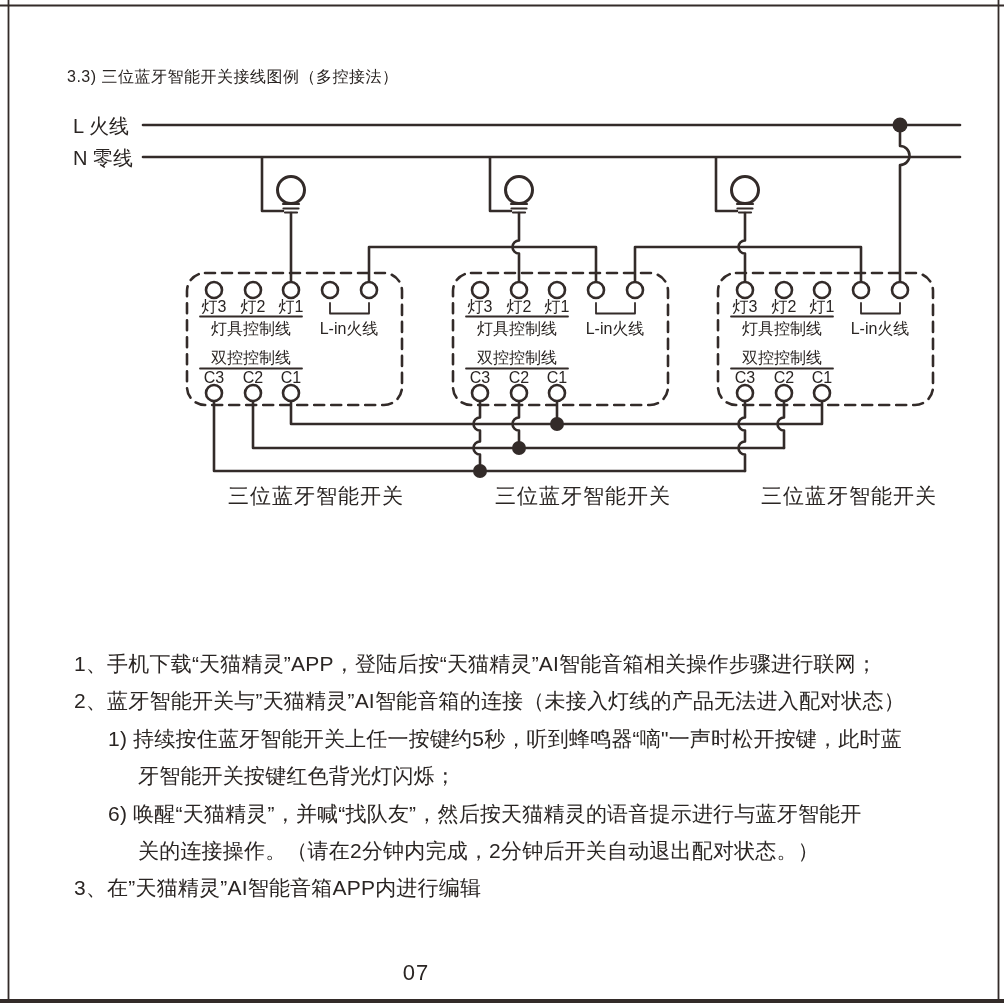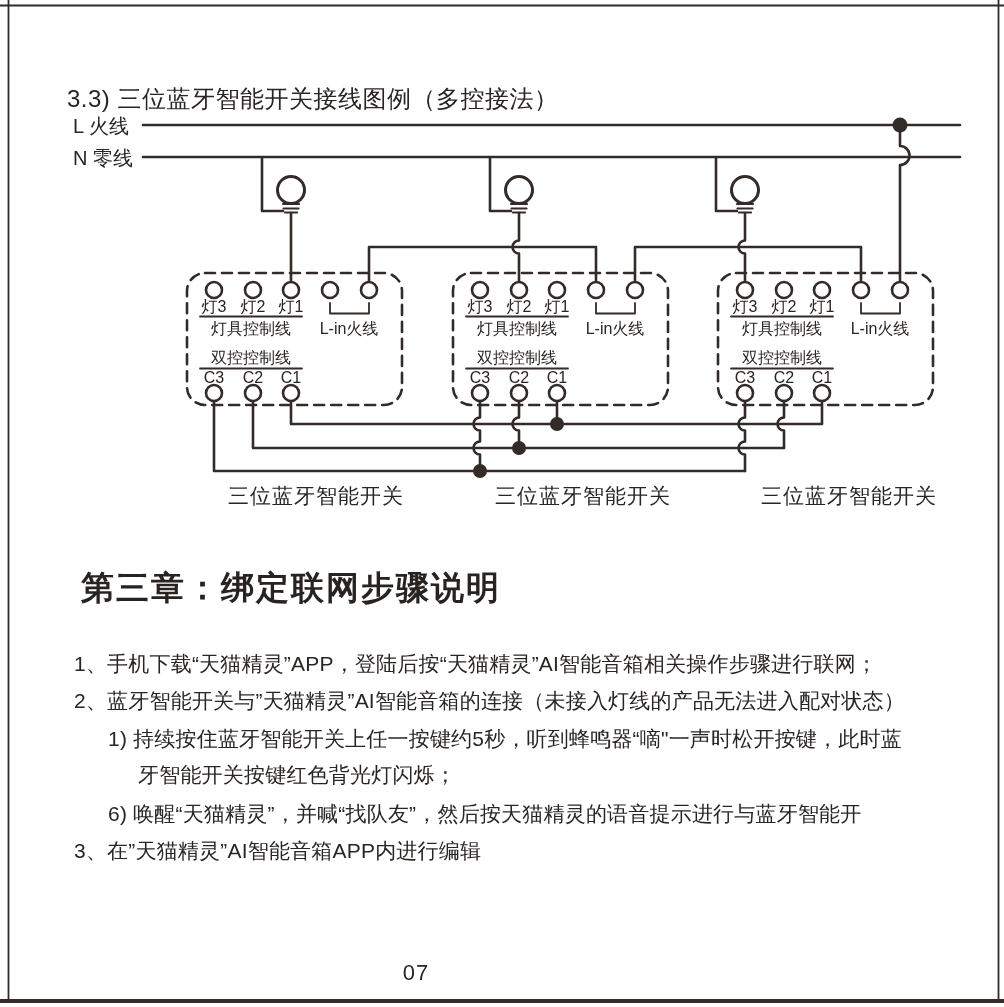--- a/index.html
+++ b/index.html
@@ -6,27 +6,27 @@
   .page {
     position:relative; width:1004px; height:1007px; background:#ffffff;
     font-family:"Liberation Sans", sans-serif; overflow:hidden; color:#2a2523;
   }
   .page svg { position:absolute; left:0; top:0; }
   svg text { font-family:"Liberation Sans", sans-serif; fill:#2a2523; }
   svg .lbl  { font-size:16px; }
   svg .mains-lbl { font-size:20px; }
   svg .caption   { font-size:21px; letter-spacing:1px; }
   .abs { position:absolute; }
-  .section-title { left:67px; top:67px; font-size:24px; letter-spacing:0.5px;margin-top:16px; }
+  .section-title { left:67px; top:67px; font-size:16px; letter-spacing:0.5px; }
   .chapter-heading { left:81px; top:566px; font-size:33px; font-weight:600; letter-spacing:2px; color:#282320; }
   .instructions { left:74px; top:645px; width:880px; font-size:21px; }
   .instructions .line { line-height:37.4px; white-space:nowrap; letter-spacing:0.2px; }
   .ind0 { padding-left:0; }
   .ind1 { padding-left:34px; }
-  .ind2 { padding-left:64px;font-family:Liberation Serif, serif; }
+  .ind2 { padding-left:64px; }
   .page-number { left:0; top:960px; width:832px; text-align:center; font-size:22px; letter-spacing:1px; }
   .bottom-rule { left:0; top:999px; width:1004px; height:3.5px; background:#332b29; }
 </style>
 </head>
 <body>
 
 <div class="page">
 
   <svg width="1004" height="1007" viewBox="0 0 1004 1007" stroke-linecap="round" stroke-linejoin="round">
 
@@ -173,26 +173,26 @@
       <circle cx="822" cy="393" r="8"></circle>
     </g>
 
     <text x="316" y="503" class="caption" text-anchor="middle">三位蓝牙智能开关</text>
     <text x="583" y="503" class="caption" text-anchor="middle">三位蓝牙智能开关</text>
     <text x="849" y="503" class="caption" text-anchor="middle">三位蓝牙智能开关</text>
   </svg>
 
   <div class="abs section-title">3.3) 三位蓝牙智能开关接线图例（多控接法）</div>
 
-  <div class="abs chapter-heading">第三章：绑定联网步骤说明</div>
 
   <div class="abs instructions">
     <div class="line ind0">1、手机下载“天猫精灵”APP，登陆后按“天猫精灵”AI智能音箱相关操作步骤进行联网；</div>
     <div class="line ind0">2、蓝牙智能开关与”天猫精灵”AI智能音箱的连接（未接入灯线的产品无法进入配对状态）</div>
     <div class="line ind1">1) 持续按住蓝牙智能开关上任一按键约5秒，听到蜂鸣器“嘀"一声时松开按键，此时蓝</div>
     <div class="line ind2">牙智能开关按键红色背光灯闪烁；</div>
     <div class="line ind1">6) 唤醒“天猫精灵”，并喊“找队友”，然后按天猫精灵的语音提示进行与蓝牙智能开</div>
+    <div class="line ind2">关的连接操作。（请在2分钟内完成，2分钟后开关自动退出配对状态。）</div>
     <div class="line ind0">3、在”天猫精灵”AI智能音箱APP内进行编辑</div>
   </div>
 
   <div class="abs page-number">07</div>
   <div class="abs bottom-rule"></div>
 </div>
 
 </body></html>

